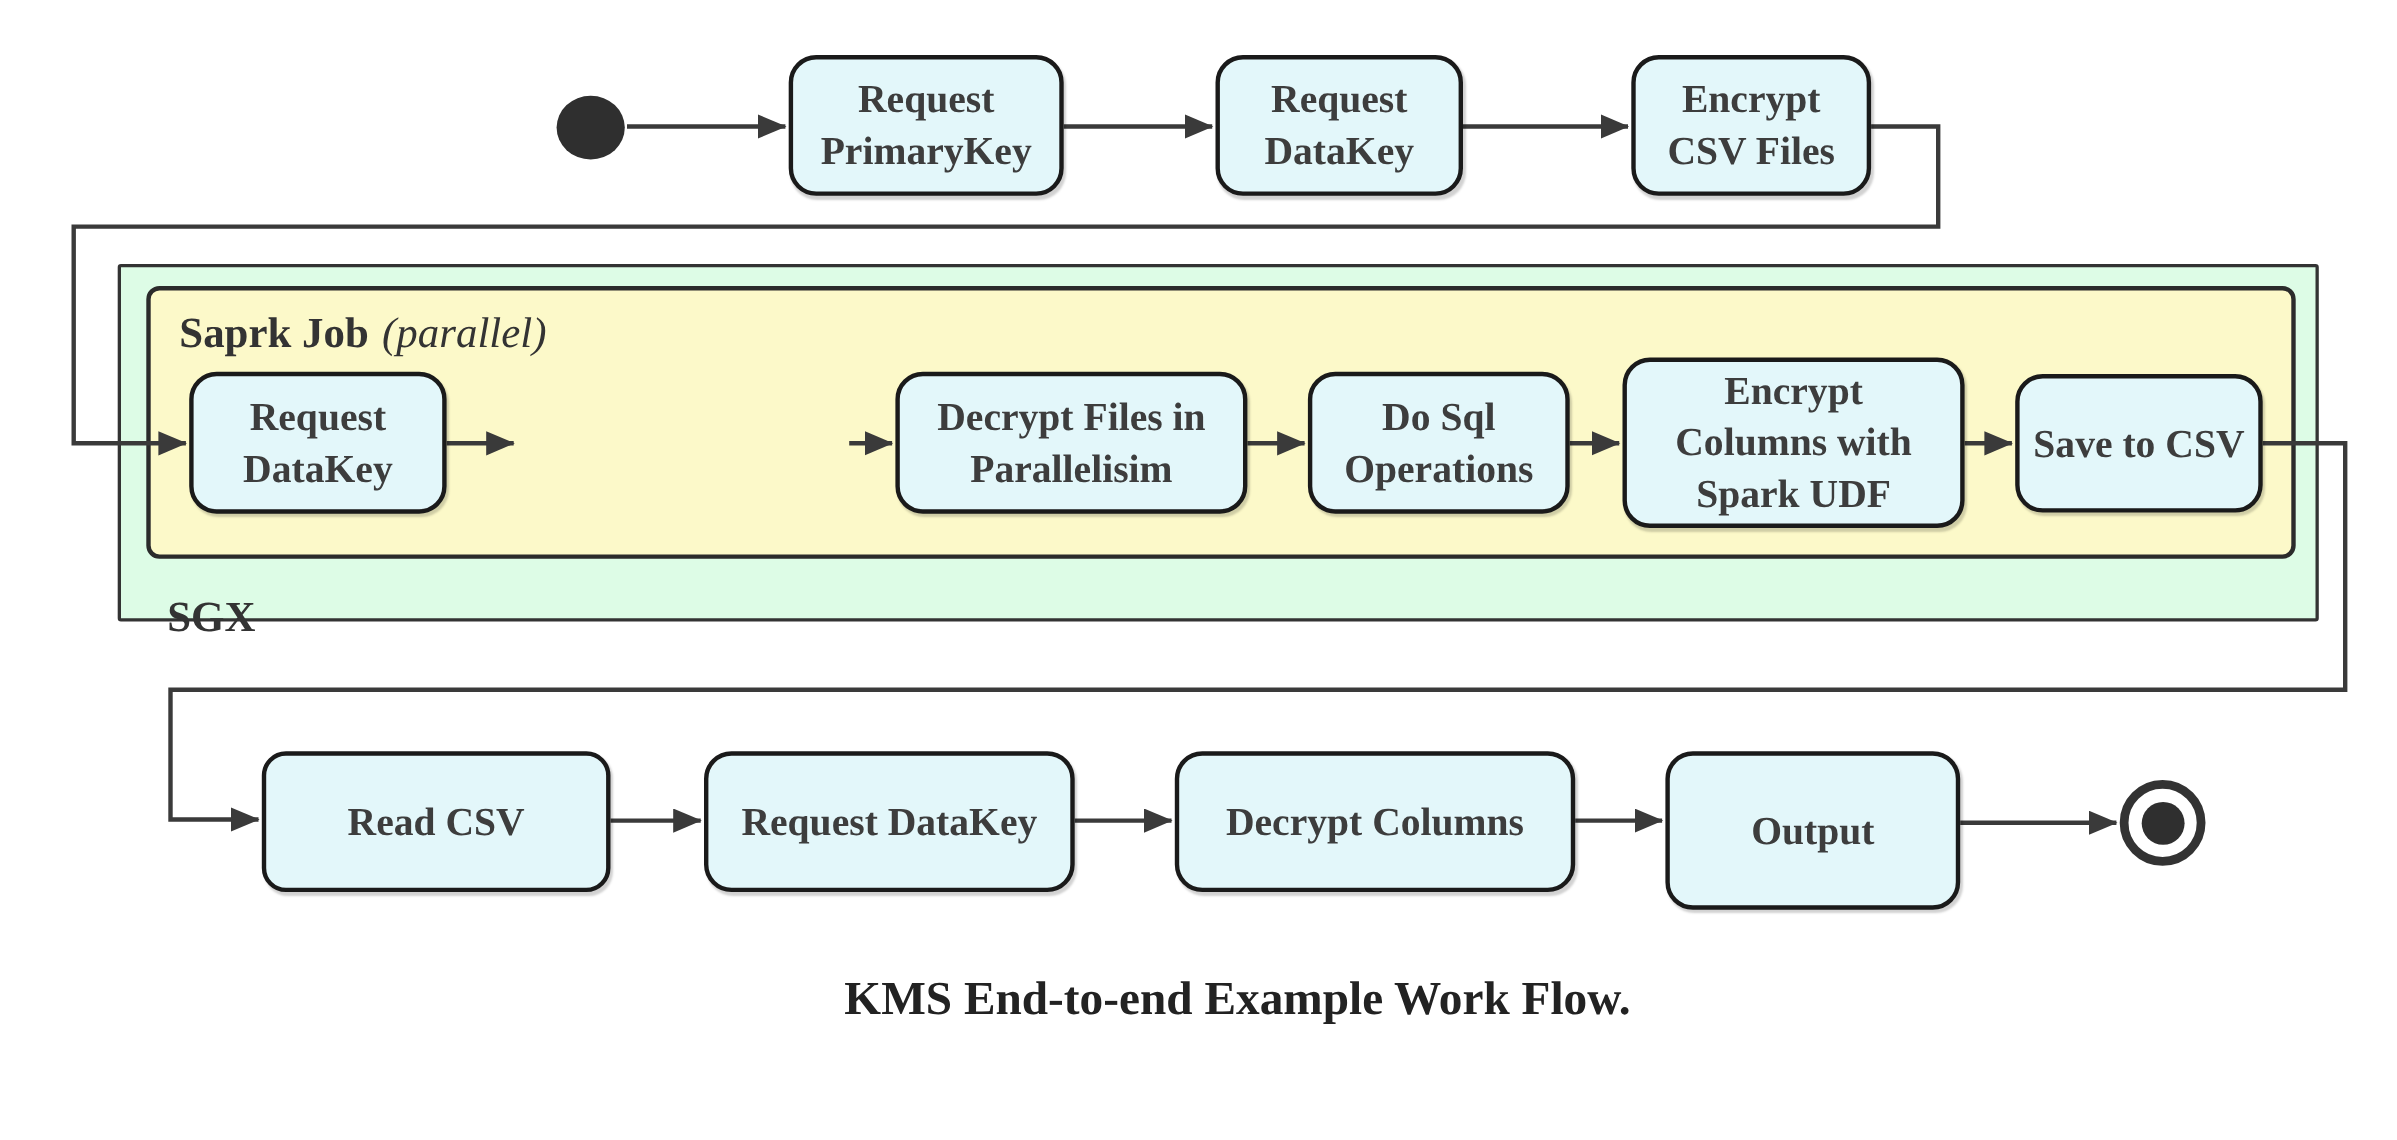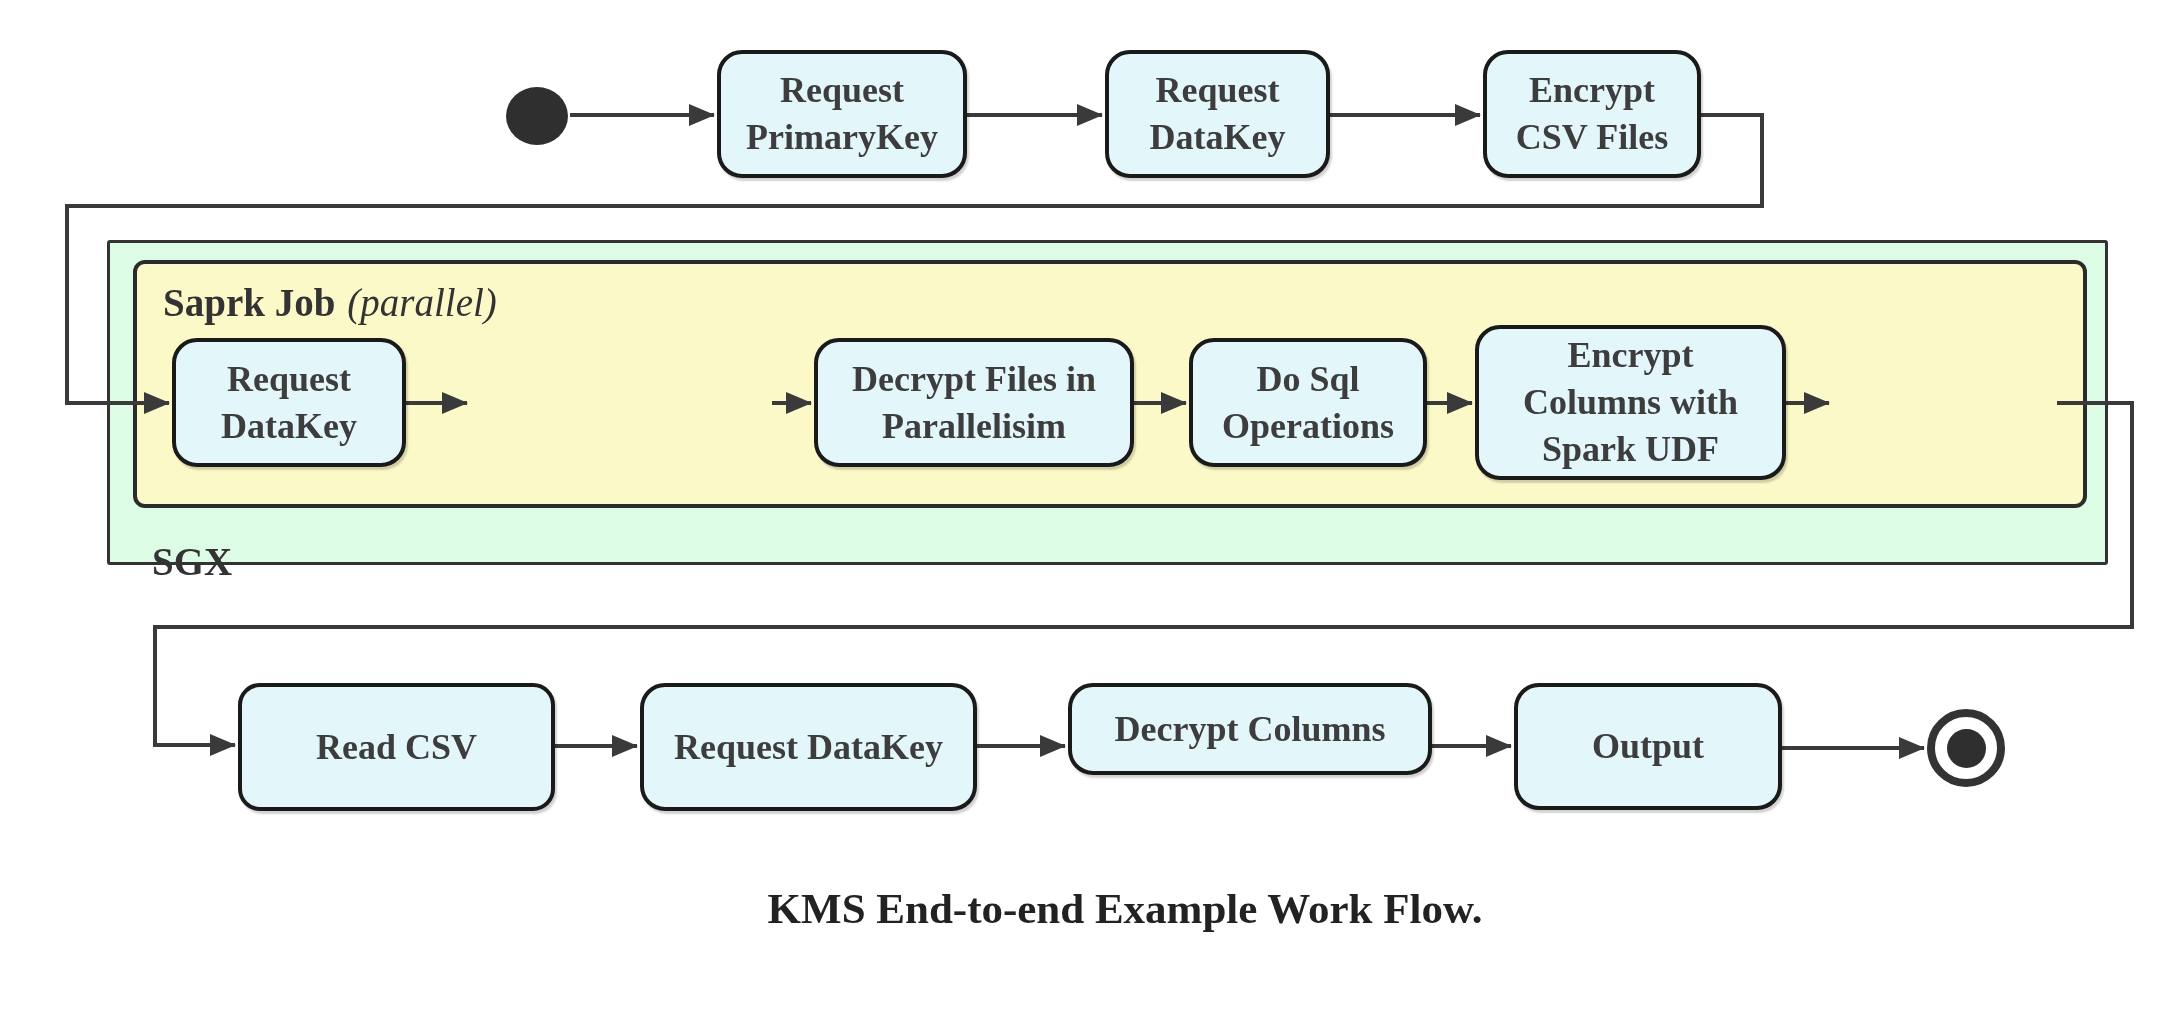--- a/index.html
+++ b/index.html
@@ -104,21 +104,22 @@
 
   <div class="node" style="left:172px; top:338px; width:234px; height:129px;">Request
 DataKey</div>
   <div class="node" style="left:814px; top:338px; width:320px; height:129px;">Decrypt Files in
 Parallelisim</div>
   <div class="node" style="left:1189px; top:338px; width:238px; height:129px;">Do Sql
 Operations</div>
   <div class="node" style="left:1475px; top:325px; width:311px; height:155px;">Encrypt
 Columns with
 Spark UDF</div>
+  <div class="node" style="left:1832px; top:340px; width:225px; height:126px;">Save to CSV</div>
 
   <div class="node" style="left:238px; top:683px; width:317px; height:128px;border-radius:22px;">Read CSV</div>
   <div class="node" style="left:640px; top:683px; width:337px; height:128px;">Request DataKey</div>
-  <div class="node" style="left:1068px; top:683px; width:364px; height:92px;">Decrypt Columns</div>
-  <div class="node" style="left:1514px; top:683px; width:268px; height:127px;">Output</div>
+  <div class="node" style="left:1068px; top:683px; width:364px; height:128px;">Decrypt Columns</div>
+  <div class="node" style="left:1514px; top:683px; width:268px; height:144px;">Output</div>
 
   <div class="caption">KMS End-to-end Example Work Flow.</div>
 
 </div>
 
 </body></html>

